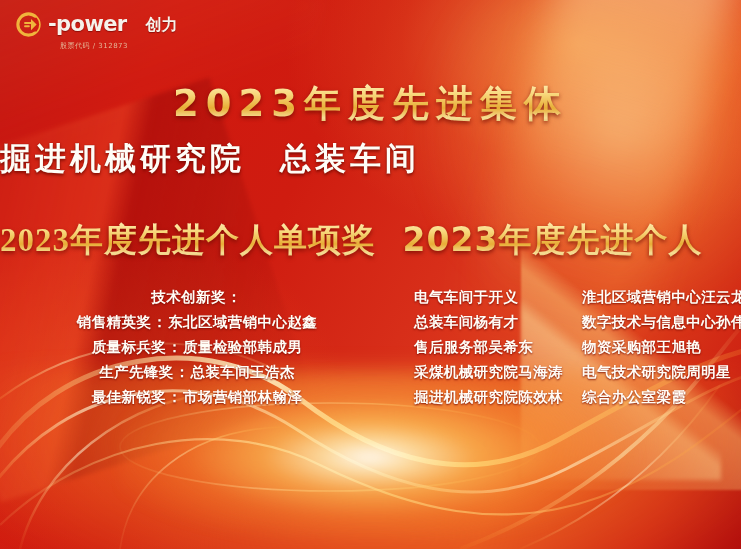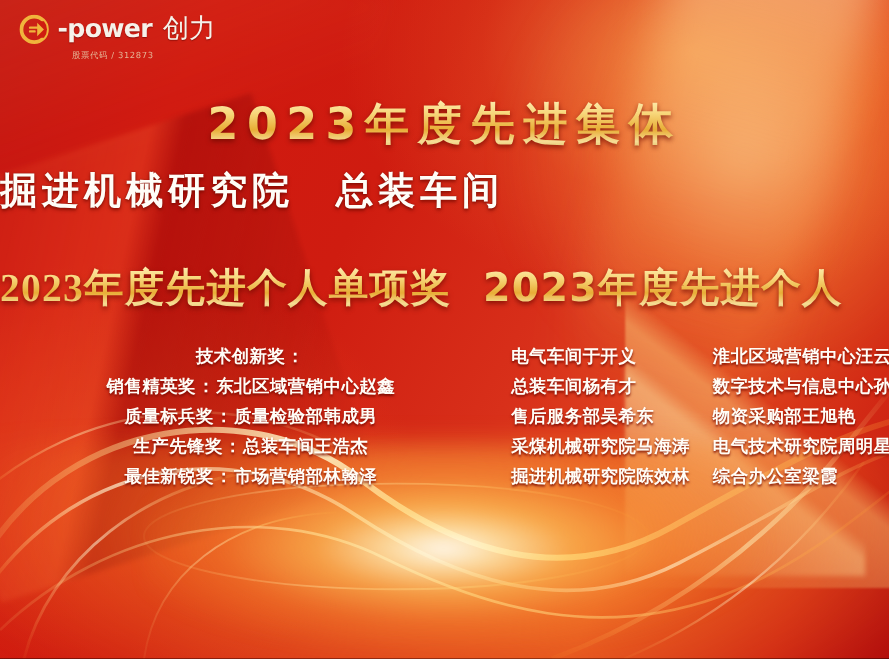--- a/index.html
+++ b/index.html
@@ -65,21 +65,21 @@
   .logo{position:absolute;left:16px;top:12px;width:200px;}
   .logo-row{display:flex;align-items:center;gap:7px;}
   .logo-mark{width:25px;height:25px;flex:0 0 auto;}
   .logo-word{
     font-family:"DejaVu Sans","Liberation Sans",sans-serif;
     font-size:21px;font-weight:bold;letter-spacing:-0.6px;
     color:#f6f2ea;line-height:1;
     text-shadow:0 1px 1px rgba(90,0,0,.55);
   }
   .logo-cn{
-    font-size:22px;font-weight:normal;color:#f6f2ea;line-height:1;margin-left:2px;
+    font-size:16px;font-weight:bold;color:#f6f2ea;line-height:1;margin-left:12px;
     text-shadow:0 1px 1px rgba(90,0,0,.55);
   }
   .logo-sub{
     margin-top:4px;margin-left:44px;
     font-size:7px;color:#e8c9a8;letter-spacing:0.5px;opacity:.88;
   }
 
   
   .gold{
     color:#f4cf72;
@@ -106,21 +106,21 @@
   .headings{
     position:absolute;left:0;right:0;top:218px;
     display:flex;
   }
   .h-left{flex:0 0 382px;text-align:left;font-size:33px;font-weight:bold;letter-spacing:1px;font-family:Liberation Serif, serif;}
   .h-right{flex:1;text-align:center;font-size:33px;font-weight:bold;letter-spacing:1px;padding-right:18px;}
 
   .lists{
     position:absolute;left:0;right:0;top:288px;display:flex;
   }
-  .col-left{flex:0 0 382px;padding-left:18px;}
+  .col-left{flex:0 0 382px;padding-left:6px;}
   .col-right{flex:1;padding-right:10px;}
 
   .row{
     display:flex;align-items:baseline;
     height:25px;
     font-size:14.5px;font-weight:bold;
     color:#fffdf7;
     text-shadow:0 1px 2px rgba(120,10,0,.9);
     letter-spacing:0.4px;
     white-space:nowrap;

